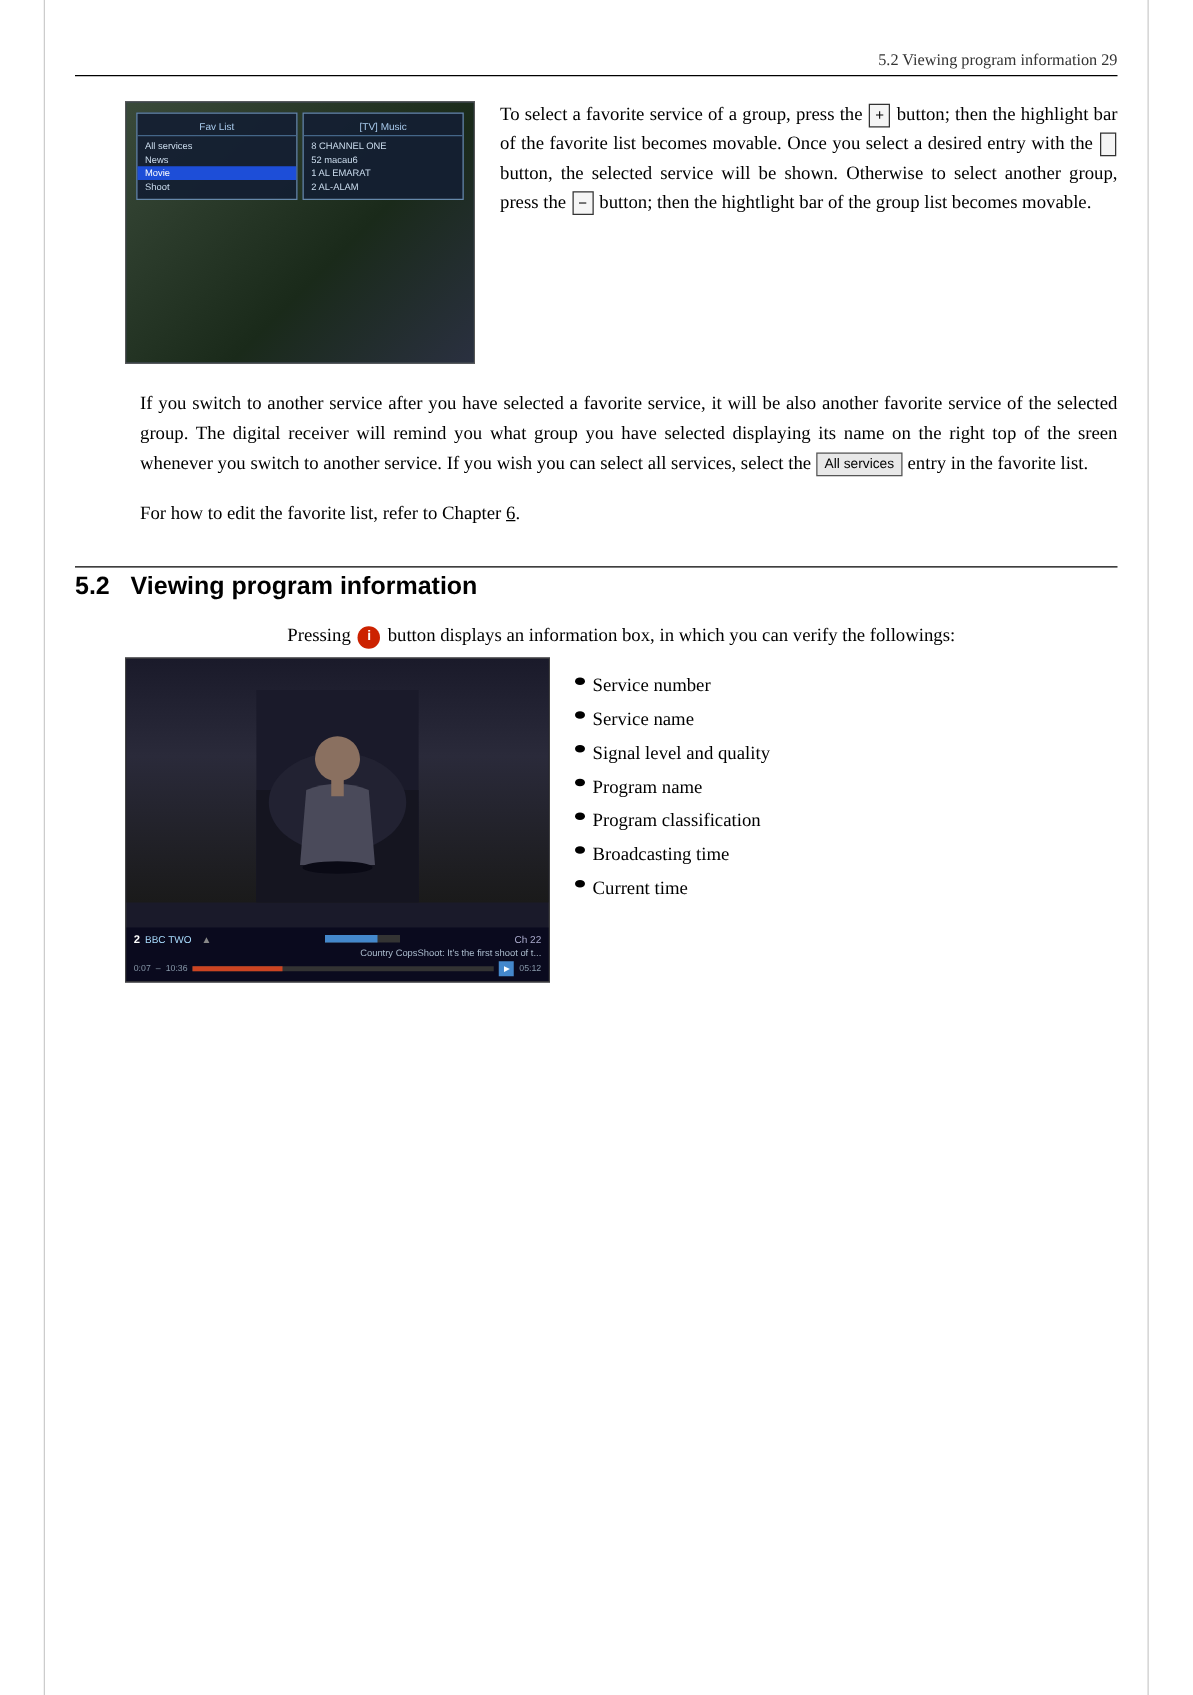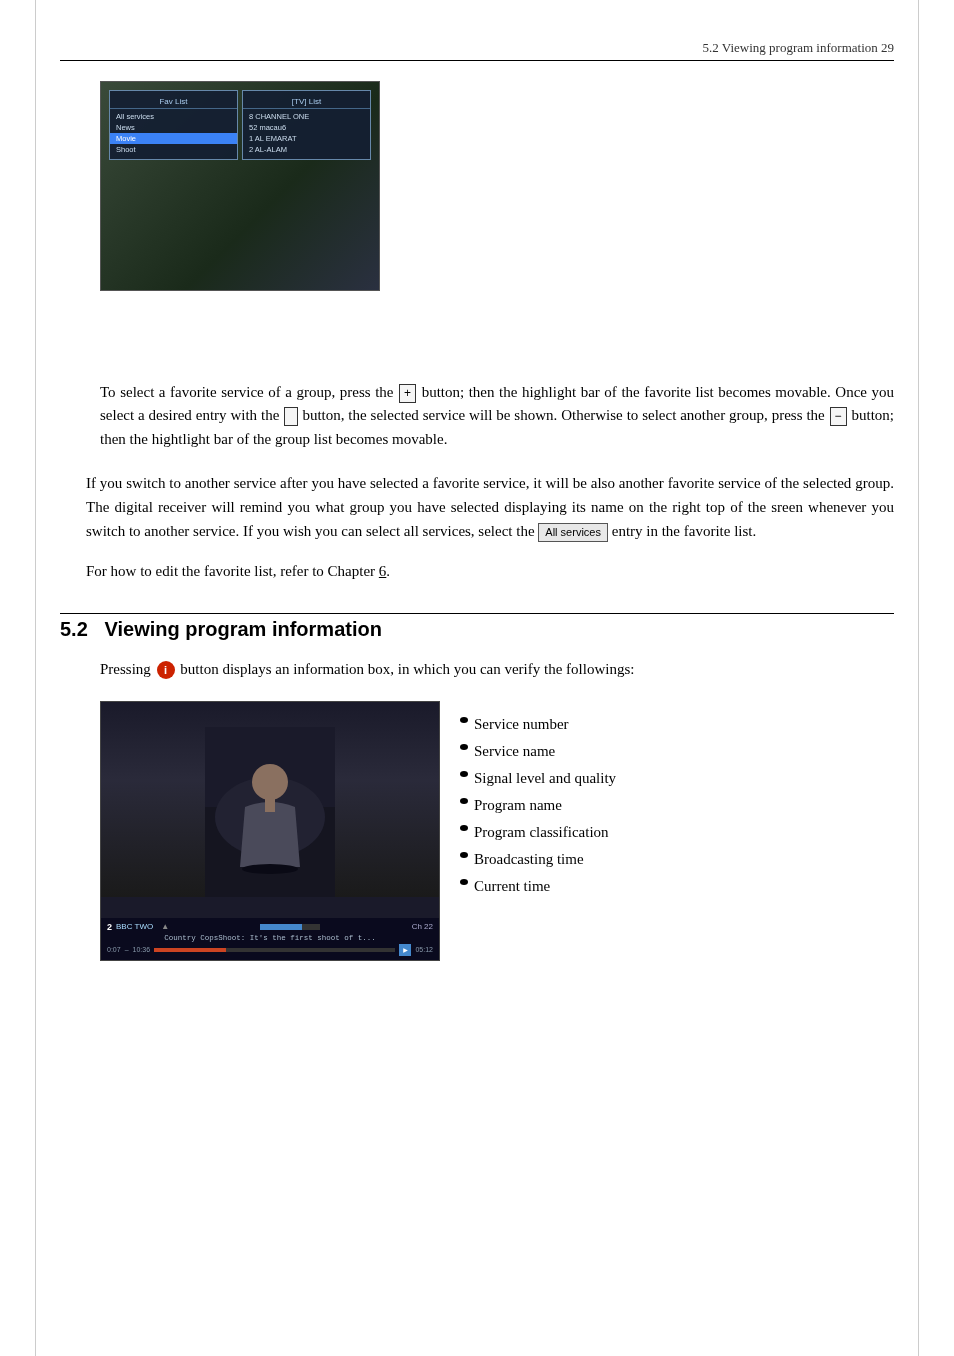--- a/index.html
+++ b/index.html
@@ -42,21 +42,21 @@
       font-size: 13px;
       color: #333;
       margin-bottom: 20px;
       padding-bottom: 4px;
       border-bottom: 1px solid #000;
     }
 
     
     .fav-section {
       display: flex;
-      flex-direction: column;
+      flex-direction: row;
       gap: 20px;
       margin-bottom: 20px;
       margin-left: 40px;
     }
 
     .fav-image-container {
       flex: 0 0 280px;
       width: 280px;
     }
 
@@ -112,40 +112,40 @@
     }
 
     .fav-panel-item {
       font-family: Arial, sans-serif;
       font-size: 7.5px;
       color: #ccddee;
       padding: 1px 6px;
     }
 
     .fav-panel-item.selected {
-      background: #3b82f6;
+      background: #1d4ed8;
       color: #fff;
     }
 
     
     .btn-inline {
       display: inline-block;
       border: 1px solid #333;
       padding: 0 4px;
       font-family: Arial, sans-serif;
       font-size: 12px;
       background: #f5f5f5;
       line-height: 1.4;
       vertical-align: middle;
       margin: 0 1px;
     }
 
     
     .text-section {
-      margin-left: 26px;
+      margin-left: 52px;
       margin-bottom: 16px;
       font-size: 15px;
       line-height: 1.6;
       text-align: justify;
     }
 
     
     .section-52 {
       margin-top: 30px;
       margin-bottom: 16px;
@@ -154,23 +154,24 @@
     .section-52-title {
       font-family: Arial, Helvetica, sans-serif;
       font-size: 20px;
       font-weight: bold;
       color: #000;
       margin-bottom: 16px;
     }
 
     .section-52-intro {
       margin-left: 40px;
-      margin-bottom: 20px;
+      margin-bottom: 5px;
       font-size: 15px;
       line-height: 1.6;
+      text-align: center;
     }
 
     
     .info-btn-circle {
       display: inline-flex;
       align-items: center;
       justify-content: center;
       width: 18px;
       height: 18px;
       border-radius: 50%;
@@ -260,23 +261,23 @@
     }
 
     .ch-number {
       font-family: Arial, sans-serif;
       font-size: 8px;
       color: #aaaacc;
     }
 
     .info-bar-row2 {
       display: flex;
-      justify-content: center;
+      justify-content: flex-end;
       align-items: center;
-      font-family: Liberation Mono, monospace;
+      font-family: Liberation Sans, sans-serif;
       font-size: 7.5px;
       color: #aabbcc;
       margin-bottom: 2px;
     }
 
     .progress-row {
       display: flex;
       align-items: center;
       gap: 4px;
       font-family: Arial, sans-serif;
@@ -367,21 +368,21 @@
         <div class="bg-image"></div>
         <div class="fav-list-overlay">
           <div class="fav-panel">
             <div class="fav-panel-title">Fav List</div>
             <div class="fav-panel-item">All services</div>
             <div class="fav-panel-item">News</div>
             <div class="fav-panel-item selected">Movie</div>
             <div class="fav-panel-item">Shoot</div>
           </div>
           <div class="fav-panel">
-            <div class="fav-panel-title">[TV] List</div>
+            <div class="fav-panel-title">[TV] Music</div>
             <div class="fav-panel-item">8  CHANNEL ONE</div>
             <div class="fav-panel-item">52 macau6</div>
             <div class="fav-panel-item">1  AL EMARAT</div>
             <div class="fav-panel-item">2  AL-ALAM</div>
           </div>
         </div>
       </div>
     </div>
 
     <div class="fav-text">

